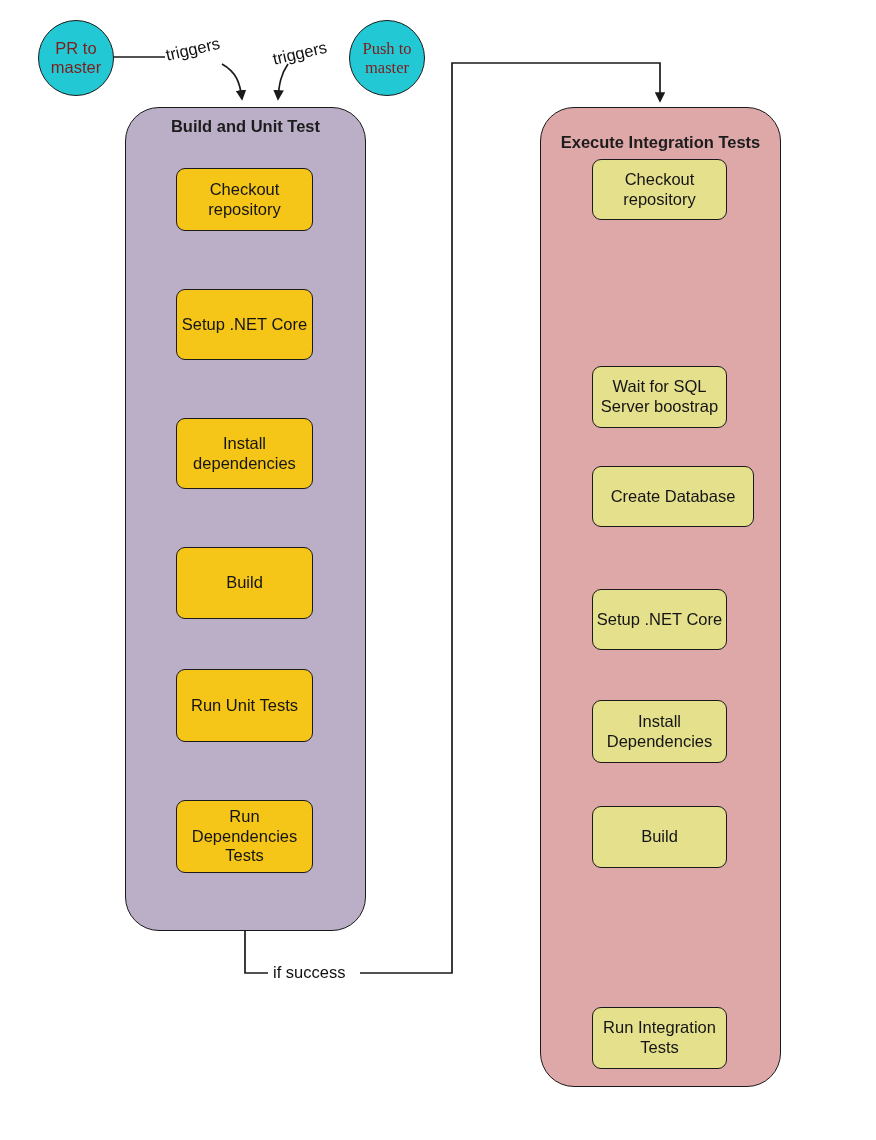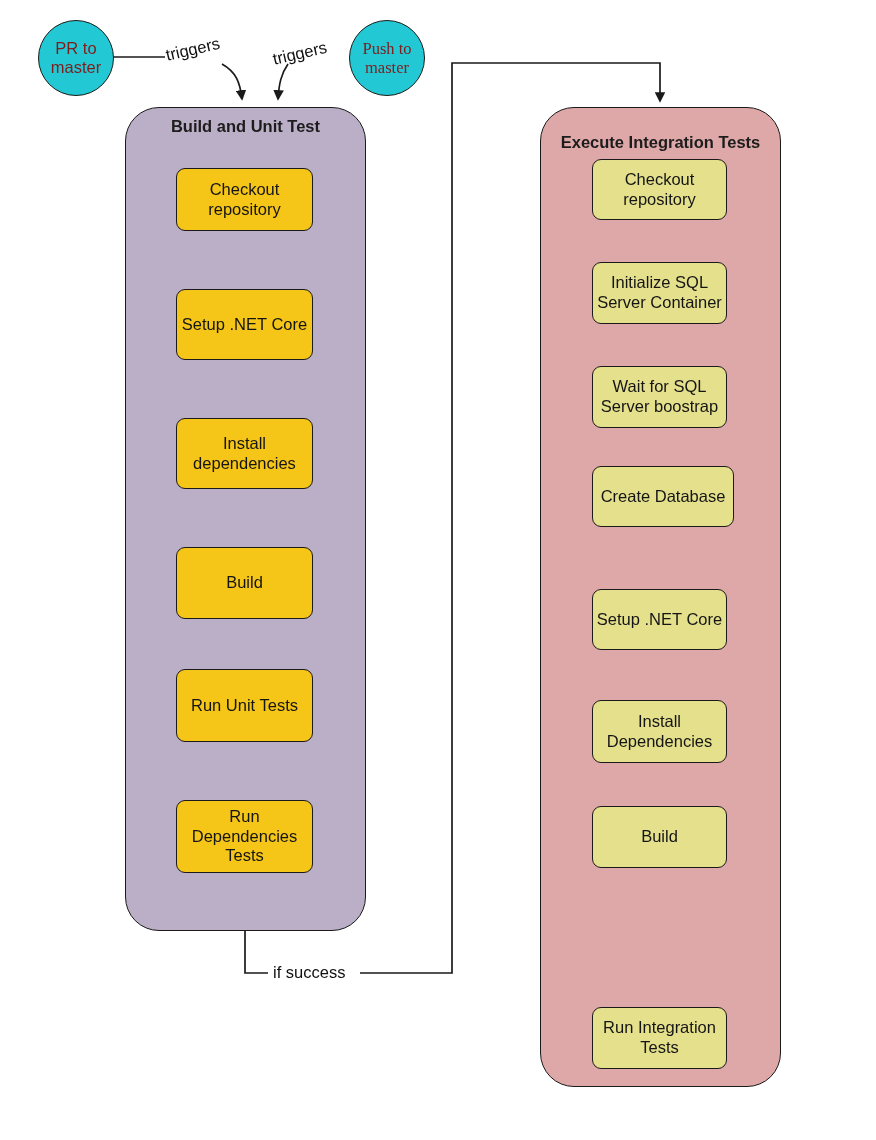--- a/index.html
+++ b/index.html
@@ -200,33 +200,28 @@
   <div class="stage integration" style="left:540px; top:107px; width:241px; height:980px;">
     <div class="stage-title" style="top:25px;">Execute Integration Tests</div>
   </div>
 
   <div class="step khaki" style="left:592px; top:159px; width:135px; height:61px;">
     <div>
       <span>Checkout</span><br><span>repository</span>
     </div>
   </div>
 
-  <div class="step khaki" style="left:592px; top:262px; width:135px; height:62px;">
-    <div>
-      <span>Initialize SQL</span><br><span>Server Container</span>
-    </div>
-  </div>
 
   <div class="step khaki" style="left:592px; top:366px; width:135px; height:62px;">
     <div>
       <span>Wait for SQL</span><br><span>Server boostrap</span>
     </div>
   </div>
 
-  <div class="step khaki" style="left:592px; top:466px; width:142px; height:61px;">
+  <div class="step khaki" style="left:592px; top:466px; width:162px; height:61px;">
     <div>
       <span>Create Database</span>
     </div>
   </div>
 
   <div class="step khaki" style="left:592px; top:589px; width:135px; height:61px;">
     <div>
       <span>Setup .NET Core</span>
     </div>
   </div>

